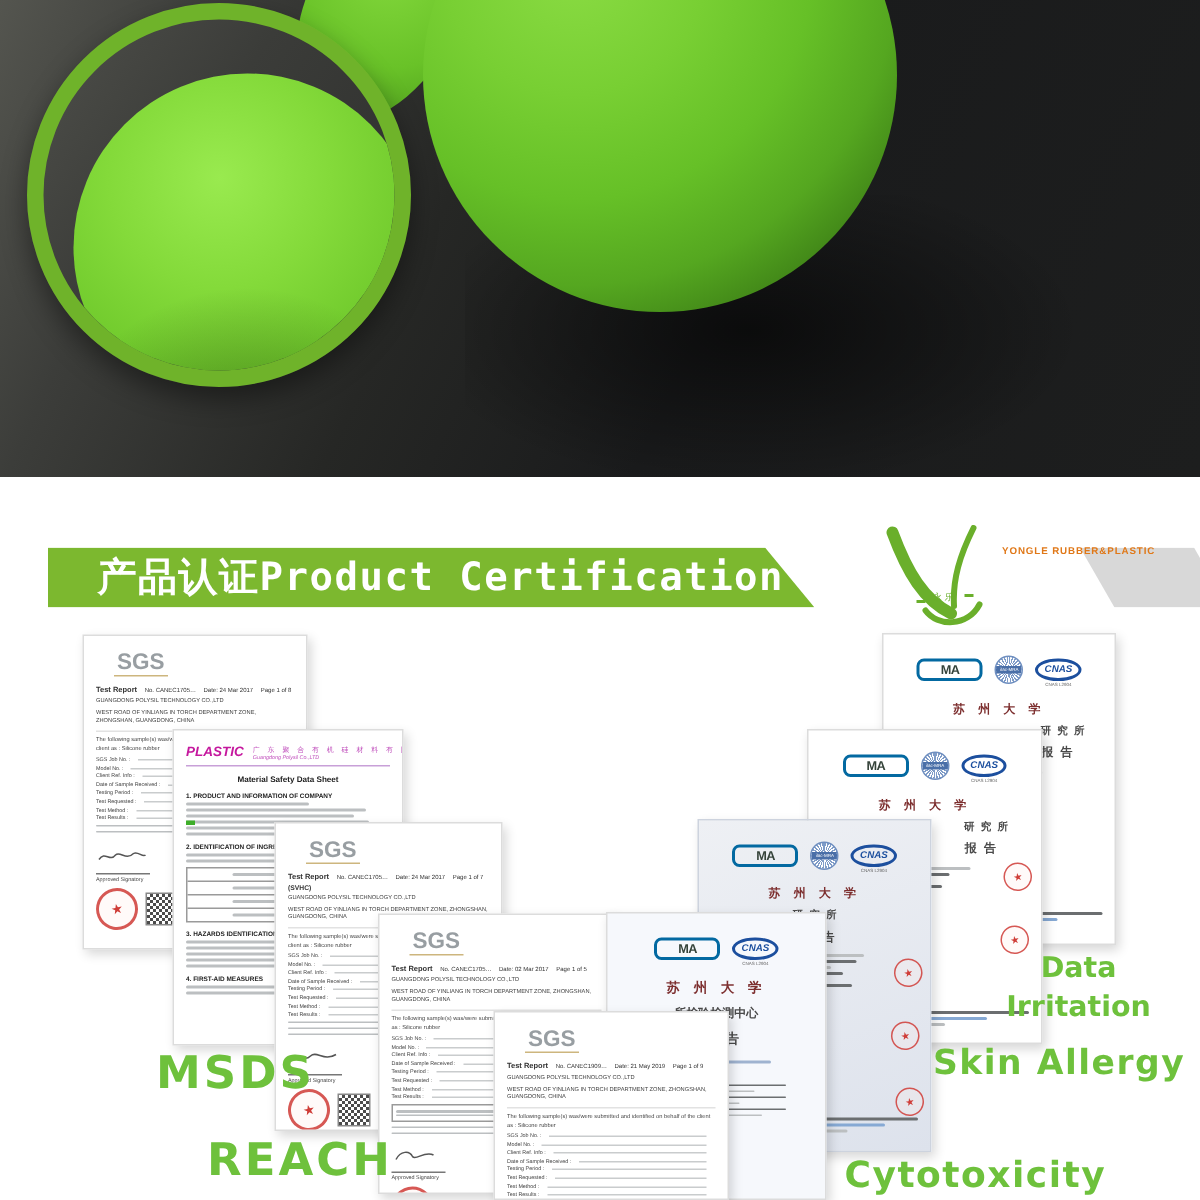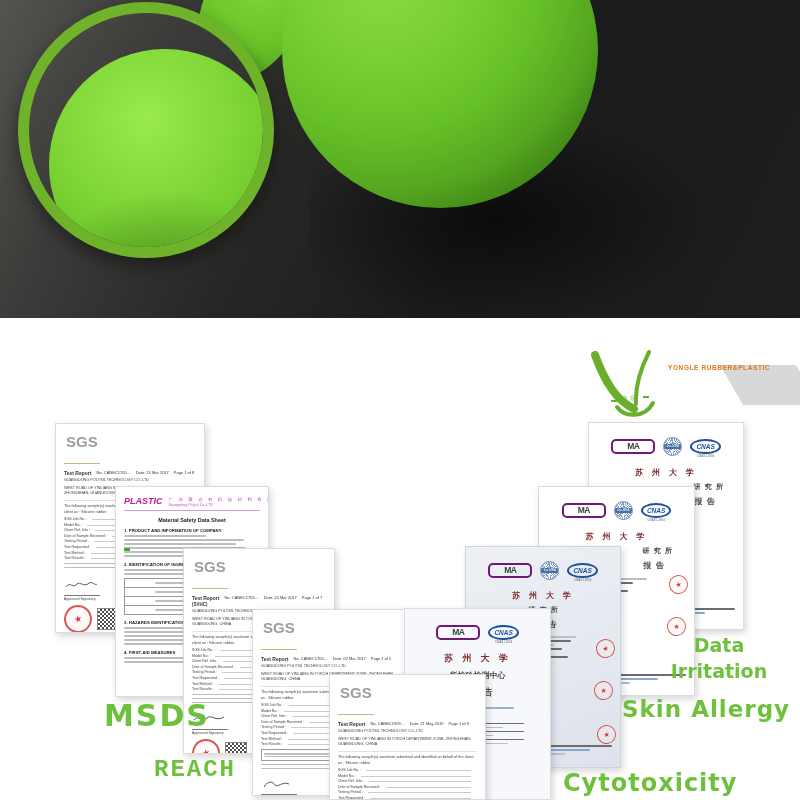--- a/index.html
+++ b/index.html
@@ -36,21 +36,21 @@
     clip-path:polygon(20px 0,96px 0,119px 100%,43px 100%);}
   .brand-mark{left:588px;top:350px;}
   .brand-text{left:668px;top:361px;width:110px;}
   .brand-cn{font-weight:bold;font-size:20px;letter-spacing:2px;color:#6aaf2b;font-family:"DejaVu Sans",sans-serif;}
   .brand-en{font-weight:bold;font-size:6.5px;letter-spacing:.6px;color:#e07818;margin-top:3px;}
 
   
   .doc{position:absolute;background:#fff;border:1px solid #dcdcdc;box-sizing:border-box;
     box-shadow:2px 3px 7px rgba(0,0,0,.16);padding:9px 8px;overflow:hidden;color:#333;}
   .sgs-logo{font-weight:bold;font-size:15px;color:#989ea2;letter-spacing:0;display:inline-block;
-    border-bottom:1px solid #cdb67e;padding:0 2px 13px 2px;}
+    border-bottom:1px solid #cdb67e;padding:0 2px 0 2px;margin-left:12px;}
   .h-row{display:flex;gap:5px;font-size:4px;margin-top:6px;white-space:nowrap;}
   .h-row .t{font-weight:bold;font-size:5px;}
   .sub{font-weight:bold;font-size:4.5px;margin-top:1px;}
   .tiny{font-size:3.8px;color:#444;line-height:1.5;margin-top:2px;}
   .sep{height:1px;background:#e2e2e2;margin:3px 0;}
   .fieldline{display:flex;align-items:flex-end;font-size:3.6px;color:#444;margin-top:1.6px;}
   .fieldline::after{content:"";flex:1;border-bottom:1px solid #c9cccd;margin:0 6px 1px 5px;}
   .ln{height:1.6px;background:#bcbfc1;margin:2.4px 0;border-radius:1px;}
   .ln.blue{background:#86a9d4;}
   .ln.dark{background:#6b6e70;}
@@ -71,21 +71,21 @@
   .msds-title{font-weight:bold;font-size:5.4px;text-align:center;margin-top:6px;color:#222;}
   .msds-sec{font-weight:bold;font-size:4.3px;margin-top:5px;color:#222;}
   .gmark{display:inline-block;width:6px;height:3px;background:#3fae2a;vertical-align:middle;}
   .tbl{border:1px solid #9a9a9a;margin-top:3px;}
   .tbl .row{border-top:1px solid #9a9a9a;height:8px;display:flex;align-items:center;justify-content:center;}
   .tbl .row:first-child{border-top:0;}
   .tbl .row .ln{width:55%;margin:0;}
 
   .univ{padding-top:12px;}
   .logos{display:flex;align-items:center;justify-content:center;gap:8px;}
-  .cma{border:2px solid #701a75;border-radius:5px;font-weight:bold;font-size:8.5px;color:#35433a;
+  .cma{border:2px solid #0369a1;border-radius:5px;font-weight:bold;font-size:8.5px;color:#35433a;
     padding:0 14px;letter-spacing:-.5px;line-height:11px;}
   .ilac{width:17px;height:17px;border-radius:50%;border:1px solid #6f8fc0;position:relative;
     background:repeating-conic-gradient(#7f9cc8 0deg 7deg,#fff 7deg 14deg);overflow:hidden;flex:0 0 auto;}
   .ilac span{position:absolute;left:0;top:6px;width:100%;height:5px;background:#4a6fa8;color:#fff;
     font-size:3px;text-align:center;line-height:5px;}
   .cnas{border:2px solid #1c4f9e;border-radius:50%;color:#1c4f9e;font-weight:bold;font-style:italic;
     font-size:6.5px;padding:2px 4px;line-height:7px;}
   .cnas-sub{font-size:3px;color:#666;text-align:center;margin-top:1px;}
   .cn-title{font-family:"DejaVu Serif","Liberation Serif",serif;font-weight:bold;color:#7d2f2f;
     text-align:center;letter-spacing:3px;}
@@ -101,20 +101,21 @@
 
   <div class="abs photo">
     <div class="abs ball-shadow"></div>
     <div class="abs ball-neck"></div>
     <div class="abs ball-main"></div>
     <div class="abs magnifier">
       <div class="abs mag-ball"></div>
     </div>
   </div>
 
+  <div class="abs banner">产品认证Product Certification</div>
   <div class="abs gray-flag"></div>
 
   <div class="abs brand-mark">
     <svg width="78" height="70" viewBox="0 0 78 70">
       <path d="M7,5 C17,32 28,50 46,59" stroke="#6aaf2b" stroke-width="8" fill="none" stroke-linecap="round"></path>
       <path d="M61,2 C52,20 47,36 48,54" stroke="#6aaf2b" stroke-width="4" fill="none" stroke-linecap="round"></path>
       <path d="M29,57 C37,68 57,68 65,53" stroke="#6aaf2b" stroke-width="4" fill="none" stroke-linecap="round"></path>
       <path d="M23,51 h6 M55,47 h6" stroke="#6aaf2b" stroke-width="2" fill="none"></path>
       <text x="34" y="50" font-size="6" fill="#6aaf2b">永 乐</text>
     </svg>
@@ -426,18 +427,18 @@
         <span>★</span>
       </div>
     <div style="position:absolute;left:8px;bottom:9px;right:8px;">
       <div class="ln dark" style="width:100%"></div>
       <div class="ln blue" style="width:78%"></div>
       <div class="ln" style="width:58%"></div>
     </div>
   </div>
 
   <div class="abs glabel" style="left:104px;top:698px;font-size:30px;letter-spacing:2px;">MSDS</div>
-  <div class="abs glabel" style="left:154px;top:756px;font-size:24px;letter-spacing:2px;font-family:Liberation Mono, monospace;">REACH</div>
+  <div class="abs glabel" style="left:138px;top:756px;font-size:30px;letter-spacing:2px;">REACH</div>
   <div class="abs glabel" style="left:660px;top:633px;width:118px;font-size:19px;text-align:center;line-height:1.35;">Data Irritation</div>
   <div class="abs glabel" style="left:622px;top:696px;font-size:23px;letter-spacing:1px;">Skin Allergy</div>
   <div class="abs glabel" style="left:563px;top:769px;font-size:24px;letter-spacing:1px;">Cytotoxicity</div>
 
 </div>
 
 </body></html>

